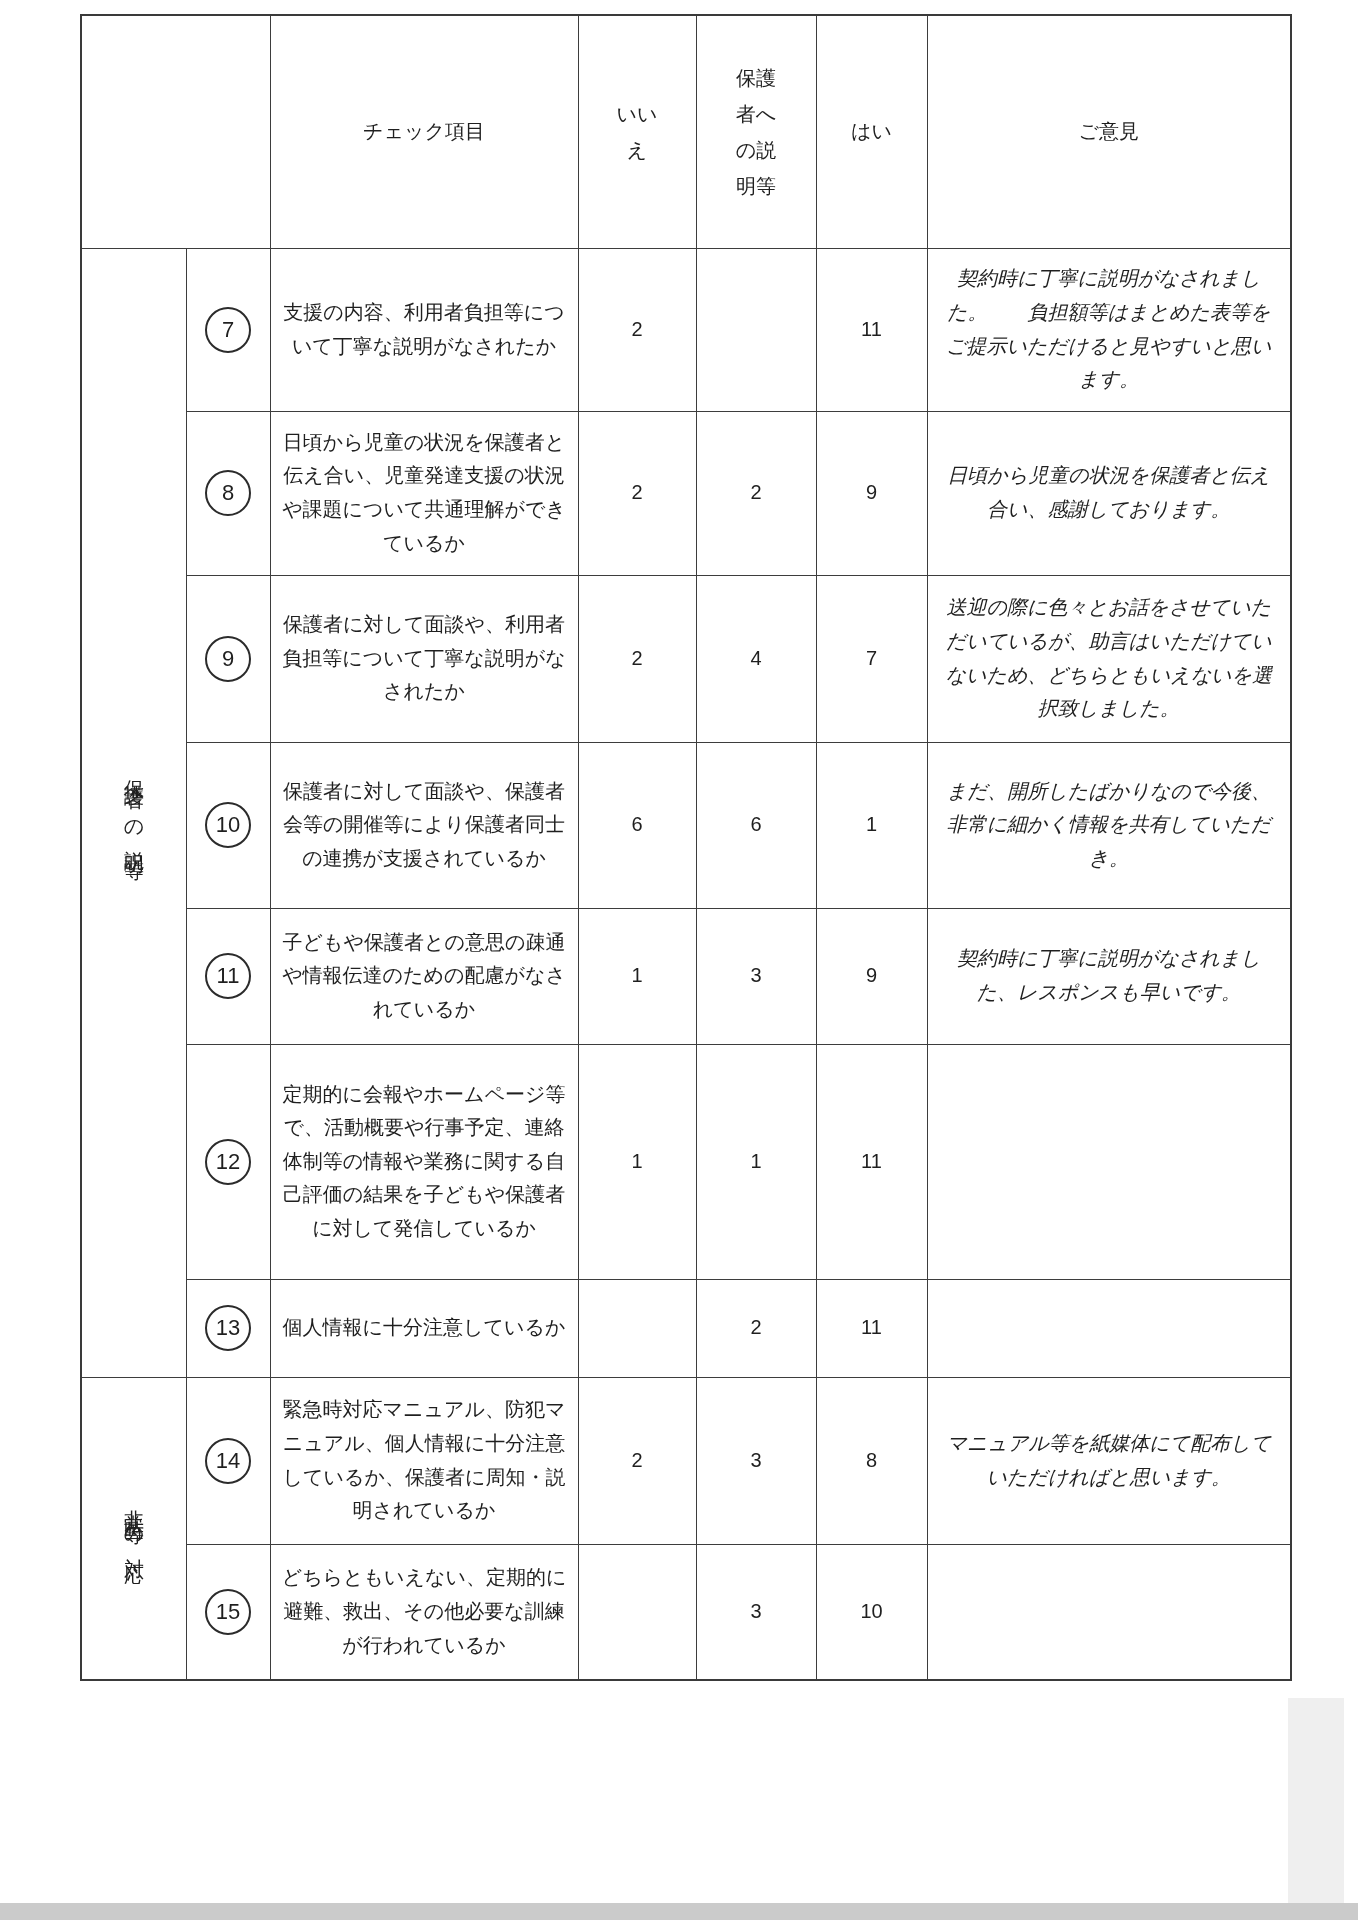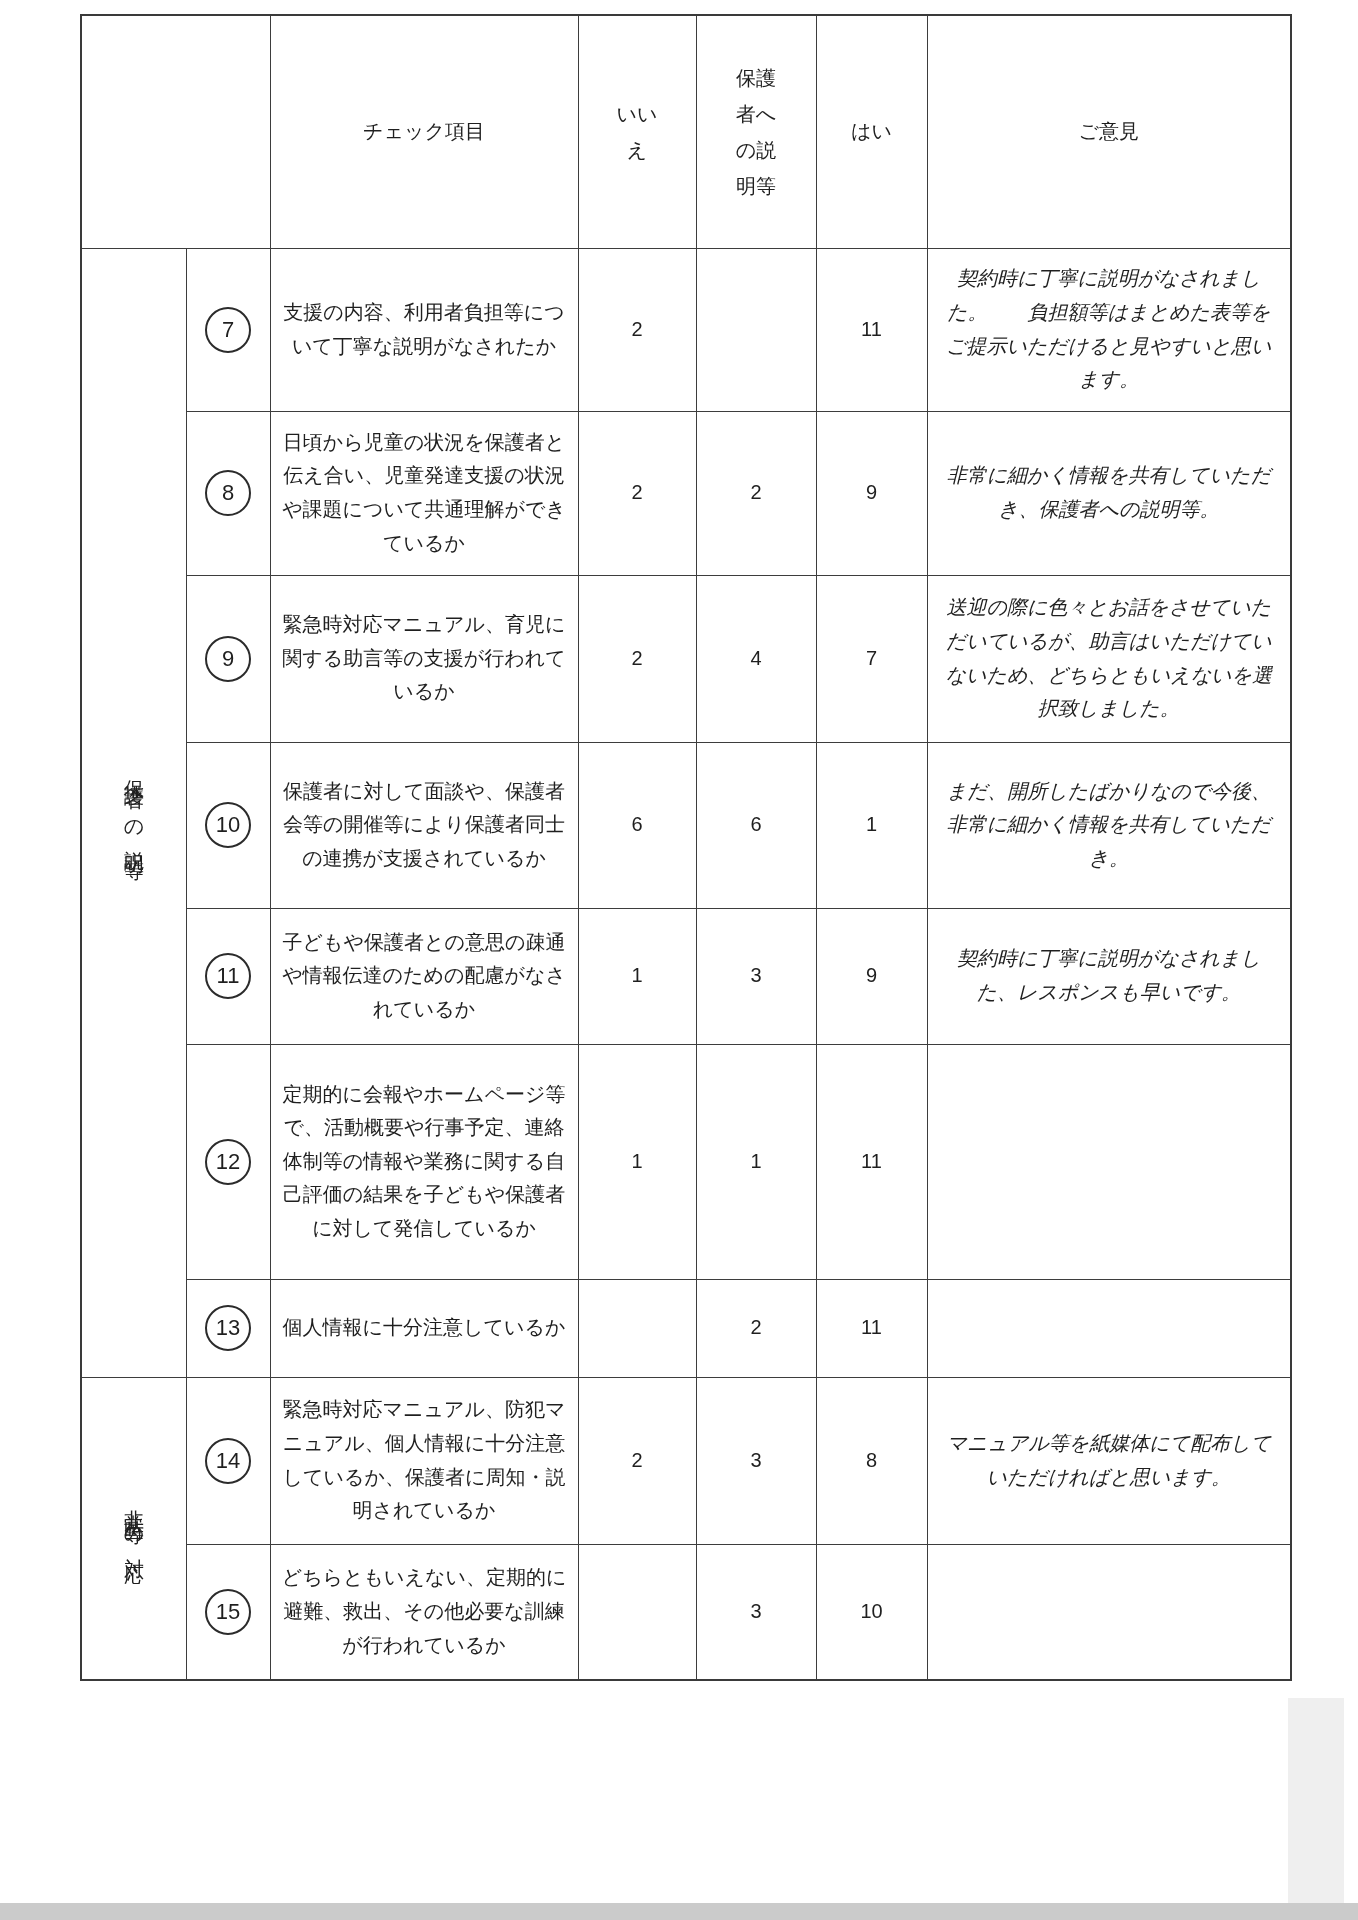--- a/index.html
+++ b/index.html
@@ -132,26 +132,26 @@
       <td>11</td>
       <td class="comment">契約時に丁寧に説明がなされました。　　負担額等はまとめた表等をご提示いただけると見やすいと思います。</td>
     </tr>
 
     <tr class="h164">
       <td><span class="circle-num">8</span></td>
       <td class="item">日頃から児童の状況を保護者と伝え合い、児童発達支援の状況や課題について共通理解ができているか</td>
       <td>2</td>
       <td>2</td>
       <td>9</td>
-      <td class="comment">非常に細かく情報を共有していただき、保護者への説明等。</td>
+      <td class="comment">日頃から児童の状況を保護者と伝え合い、感謝しております。</td>
     </tr>
 
     <tr class="h167">
       <td><span class="circle-num">9</span></td>
-      <td class="item">緊急時対応マニュアル、育児に関する助言等の支援が行われているか</td>
+      <td class="item">保護者に対して面談や、利用者負担等について丁寧な説明がなされたか</td>
       <td>2</td>
       <td>4</td>
       <td>7</td>
       <td class="comment">送迎の際に色々とお話をさせていただいているが、助言はいただけていないため、どちらともいえないを選択致しました。</td>
     </tr>
 
     <tr class="h166">
       <td><span class="circle-num">10</span></td>
       <td class="item">保護者に対して面談や、保護者会等の開催等により保護者同士の連携が支援されているか</td>
       <td>6</td>

